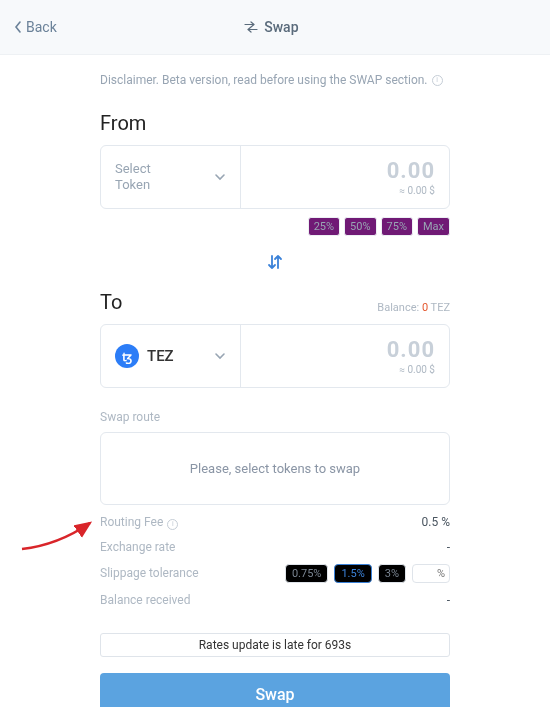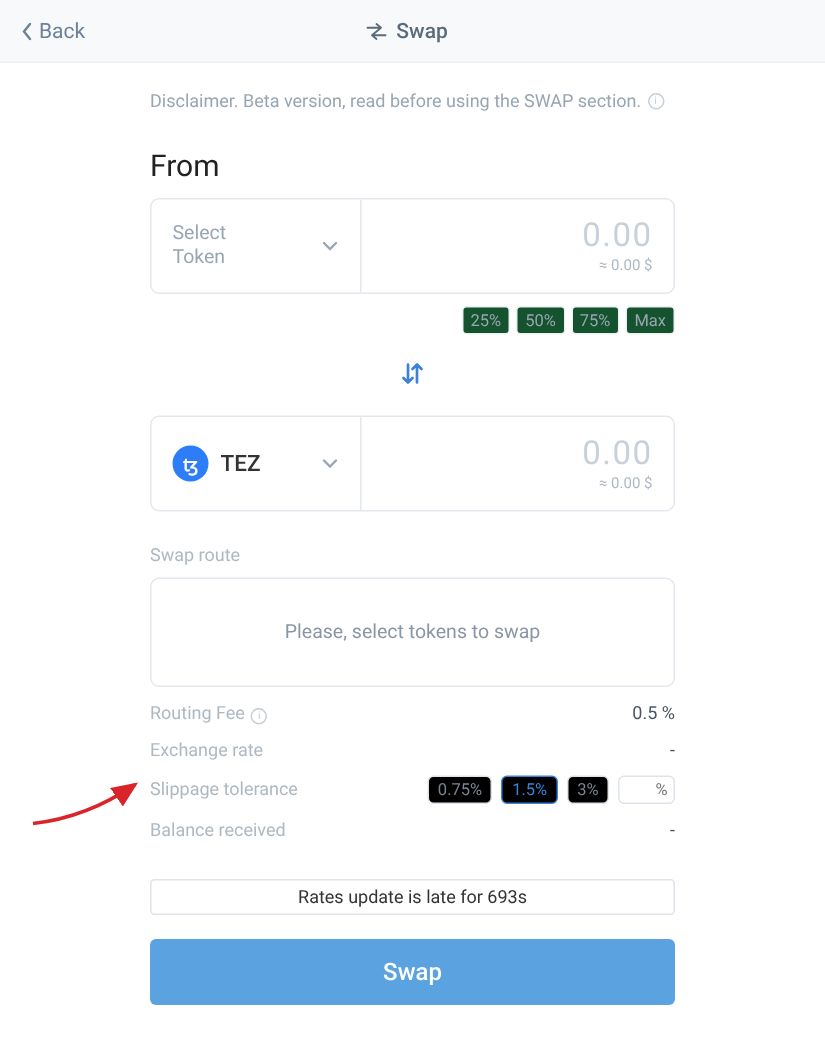--- a/index.html
+++ b/index.html
@@ -1,37 +1,37 @@
 <!DOCTYPE html>
 <html><head>
 <meta charset="utf-8">
 <style>
 *{box-sizing:border-box;margin:0;padding:0;font-family:-apple-system,BlinkMacSystemFont,"Segoe UI",Roboto,sans-serif}
 body{width:550px;height:707px;background:#fff;position:relative;overflow:hidden}
-.topbar{height:42px;background:#f7f9fb;display:flex;align-items:center;padding:0 14px;border-bottom:1px solid #eef1f4}
+.topbar{height:55px;background:#f7f9fb;display:flex;align-items:center;padding:0 14px;border-bottom:1px solid #eef1f4}
 .back{display:flex;align-items:center;color:#6b8299;font-size:14px;cursor:pointer}
 .back svg{margin-right:4px}
 .swap-title{flex:1;display:flex;align-items:center;justify-content:center;color:#5a6b7b;font-size:14px;font-weight:500}
 .swap-title svg{margin-right:6px}
 .content{padding:18px 100px 0 100px}
 .disclaimer{font-size:12px;color:#98a5b3;margin-bottom:24px;display:flex;align-items:center}
 .disclaimer .info-icon{margin-left:4px;width:11px;height:11px;border:1px solid #c5cdd6;border-radius:50%;display:inline-flex;align-items:center;justify-content:center;font-size:7px;color:#c5cdd6}
 .section-label{font-size:20px;font-weight:400;color:#222;margin-bottom:10px}
 .token-row{display:flex;border:1px solid #e3e8ee;border-radius:6px;height:64px;overflow:hidden}
 .token-select{width:140px;display:flex;align-items:center;justify-content:space-between;padding:0 14px;border-right:1px solid #e3e8ee;cursor:pointer}
 .token-select .lbl{color:#98a5b3;font-size:13px;line-height:1.2}
 .token-select .withicon{display:flex;align-items:center;gap:8px}
 .tez-icon{width:24px;height:24px;border-radius:50%;background:#2c7df7;display:inline-flex;align-items:center;justify-content:center;color:#fff;font-size:12px;font-weight:600}
 .token-sym{color:#333;font-size:15px;font-weight:500}
 .chev{color:#98a5b3}
 .amount-col{flex:1;display:flex;flex-direction:column;align-items:flex-end;justify-content:center;padding:0 14px}
-.amt-main{font-size:22px;color:#c8d0d9;font-weight:400;letter-spacing:1px}
+.amt-main{font-size:22px;color:#c8d0d9;font-weight:700;letter-spacing:1px}
 .amt-sub{font-size:10px;color:#aeb8c3;margin-top:2px}
 .pct-row{display:flex;justify-content:flex-end;gap:4px;margin-top:8px}
-.pct{font-size:11px;color:#98a5b3;background:#14532d;border:1px solid #edf0f4;border-radius:3px;padding:2px 5px;cursor:pointer}
+.pct{font-size:11px;color:#98a5b3;background:#701a75;border:1px solid #edf0f4;border-radius:3px;padding:2px 5px;cursor:pointer}
 .swap-dir{display:flex;justify-content:center;margin:16px 0 14px 0}
 .swap-dir-btn{color:#3b82d9;cursor:pointer}
 .to-head{display:flex;justify-content:space-between;align-items:flex-end;margin-bottom:10px}
 .bal{font-size:11px;color:#aeb8c3}
 .bal .zero{color:#e4572e}
 .route-label{font-size:12px;color:#aeb8c3;margin:22px 0 8px 0}
 .route-box{border:1px solid #e3e8ee;border-radius:6px;height:73px;display:flex;align-items:center;justify-content:center;font-size:13px;color:#8a95a5}
 .stat-row{display:flex;justify-content:space-between;align-items:center;font-size:12px;color:#aeb8c3;margin-top:10px}
 .stat-row .rv{color:#4a5560}
 .slip-opts{display:flex;gap:6px;align-items:center}
@@ -90,20 +90,28 @@
   </div>
 
   <div class="swap-dir">
     <div class="swap-dir-btn">
       <svg width="20" height="20" viewBox="0 0 20 20">
           <path d="M7 4v12m0 0l-3-3m3 3l3-3M13 16V4m0 0l-3 3m3-3l3 3" stroke="#3b82d9" stroke-width="1.8" fill="none" stroke-linecap="round" stroke-linejoin="round"></path>
         </svg>
     </div>
   </div>
 
+  <div class="to-head">
+    <div class="section-label" style="margin-bottom:0">To</div>
+    <div class="bal">
+      <span>Balance:</span>
+      <span class="zero">0</span>
+      <span>TEZ</span>
+    </div>
+  </div>
   <div class="token-row">
     <div class="token-select">
       <div class="withicon">
         <span class="tez-icon">ꜩ</span>
         <span class="token-sym">TEZ</span>
       </div>
       <svg class="chev" width="12" height="8" viewBox="0 0 12 8">
           <path d="M2 2l4 4 4-4" stroke="#98a5b3" stroke-width="1.6" fill="none" stroke-linecap="round"></path>
         </svg>
     </div>

